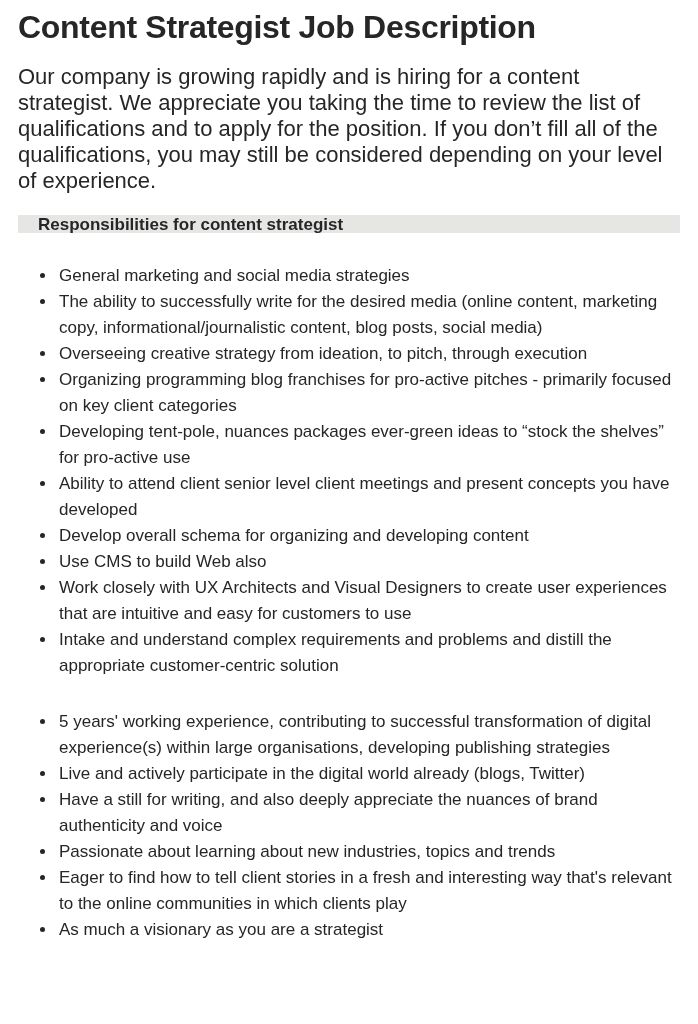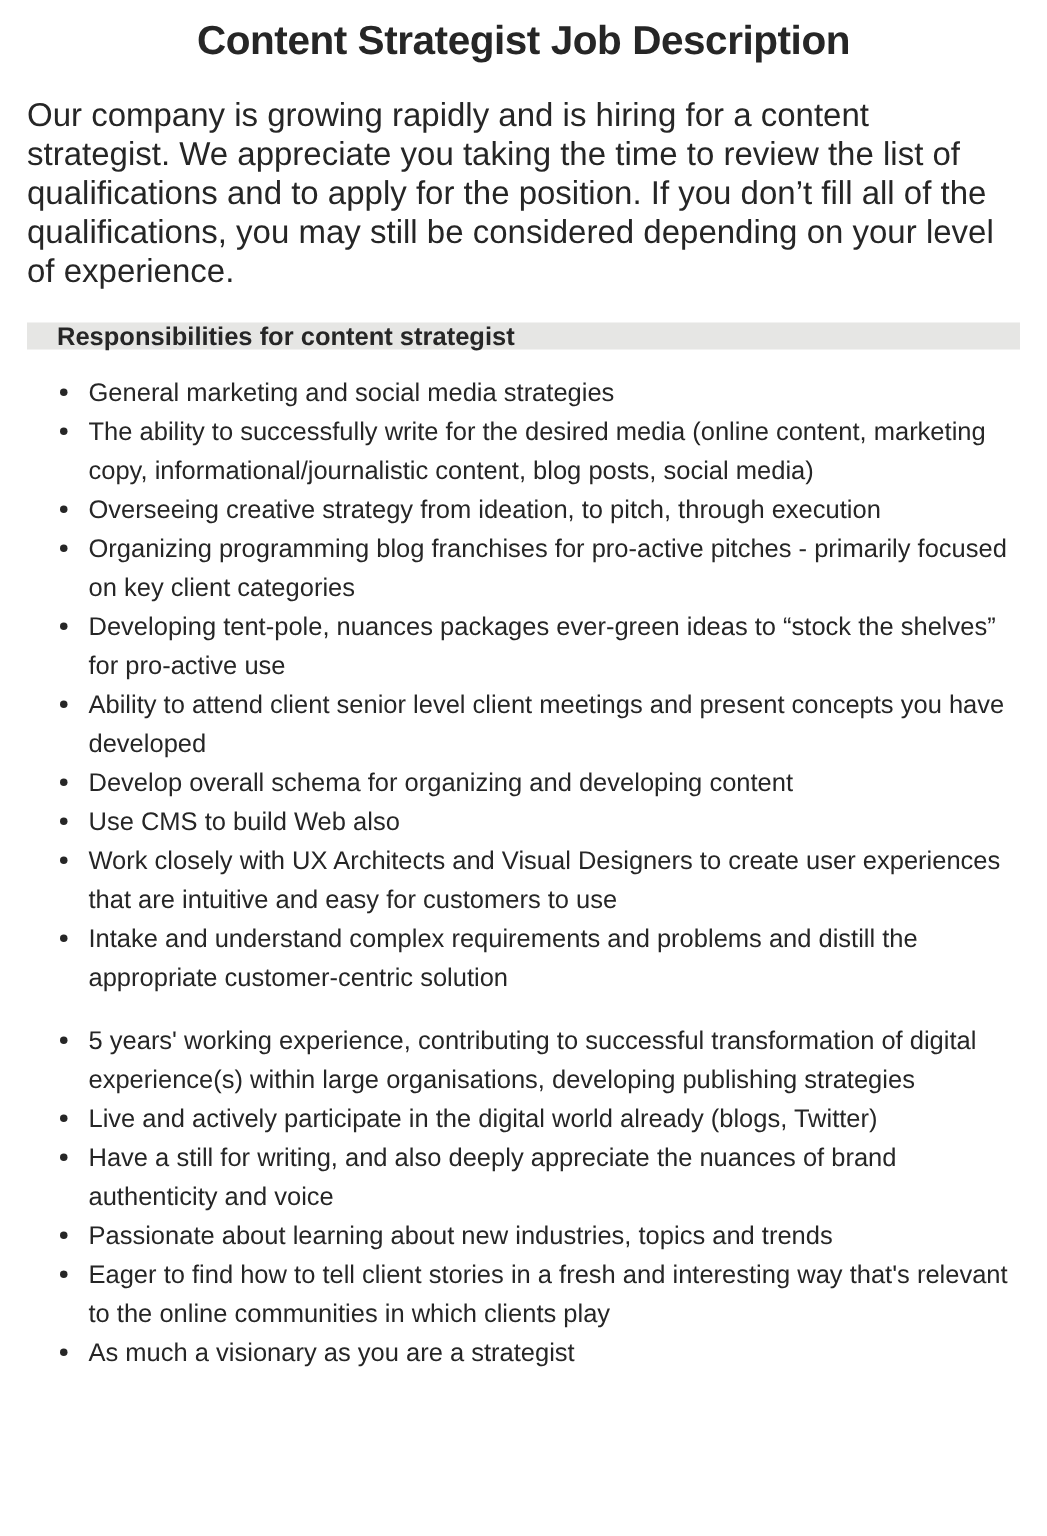--- a/index.html
+++ b/index.html
@@ -7,22 +7,22 @@
     width: 698px;
     min-height: 1024px;
     background: var(--background, #ffffff);
     color: var(--text, #262626);
     font-family: "Liberation Sans", "DejaVu Sans", sans-serif;
     box-sizing: border-box;
   }
   .page { padding: 6px 18px 20px 18px; box-sizing: border-box; }
   .title {
     margin: 2px 0 0 0;
-    text-align: center;
-    font-size: 27px;
+    text-align: left;
+    font-size: 32px;
     line-height: 38px;
     font-weight: 700;
     letter-spacing: -0.3px;
   }
   .intro {
     margin: 18px 0 0 0;
     font-size: 22px;
     line-height: 26px;
   }
   .section-bar {
@@ -34,21 +34,21 @@
     padding: 0 20px;
     box-sizing: border-box;
   }
   .section-title {
     margin: 0;
     font-size: 17px;
     font-weight: 700;
     line-height: 1;
   }
   .bullet-list {
-    margin: 16px 0 0 0;
+    margin: 30px 0 0 0;
     padding: 0 0 0 39px;
     list-style: disc outside;
   }
   .bullet-list li {
     font-size: 17px;
     line-height: 26px;
     padding-left: 2px;
   }
 </style>
 </head>

